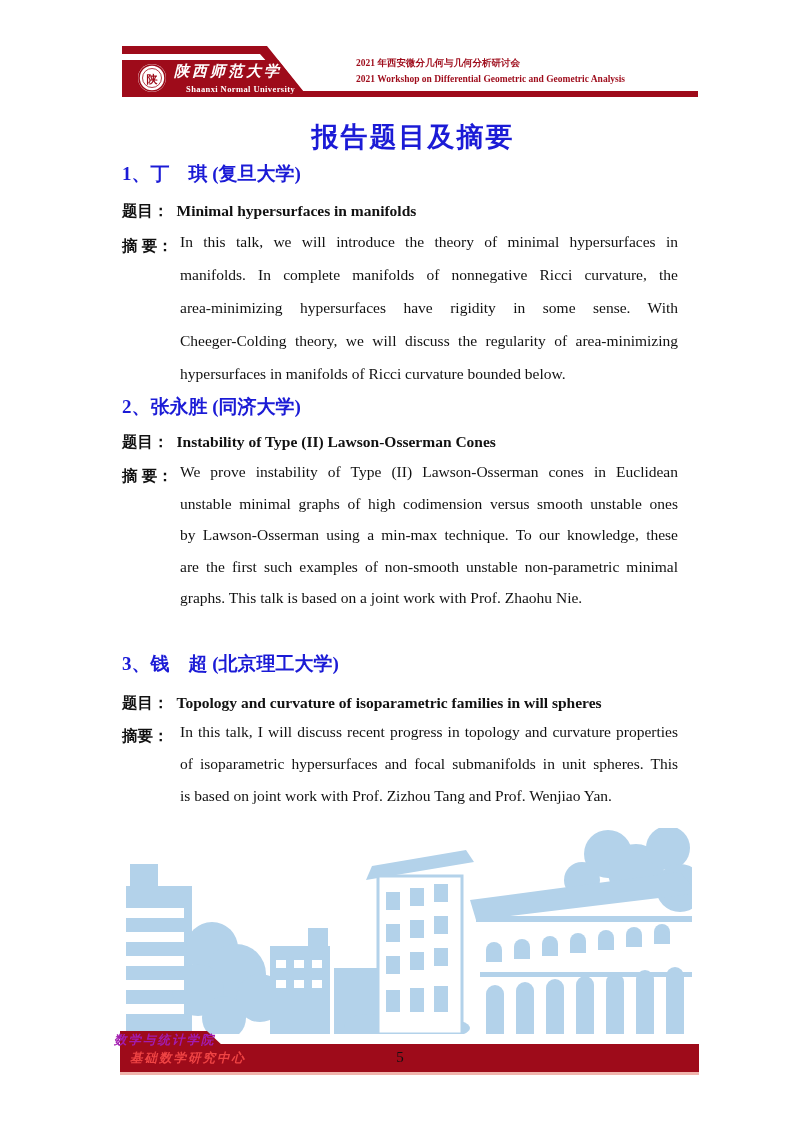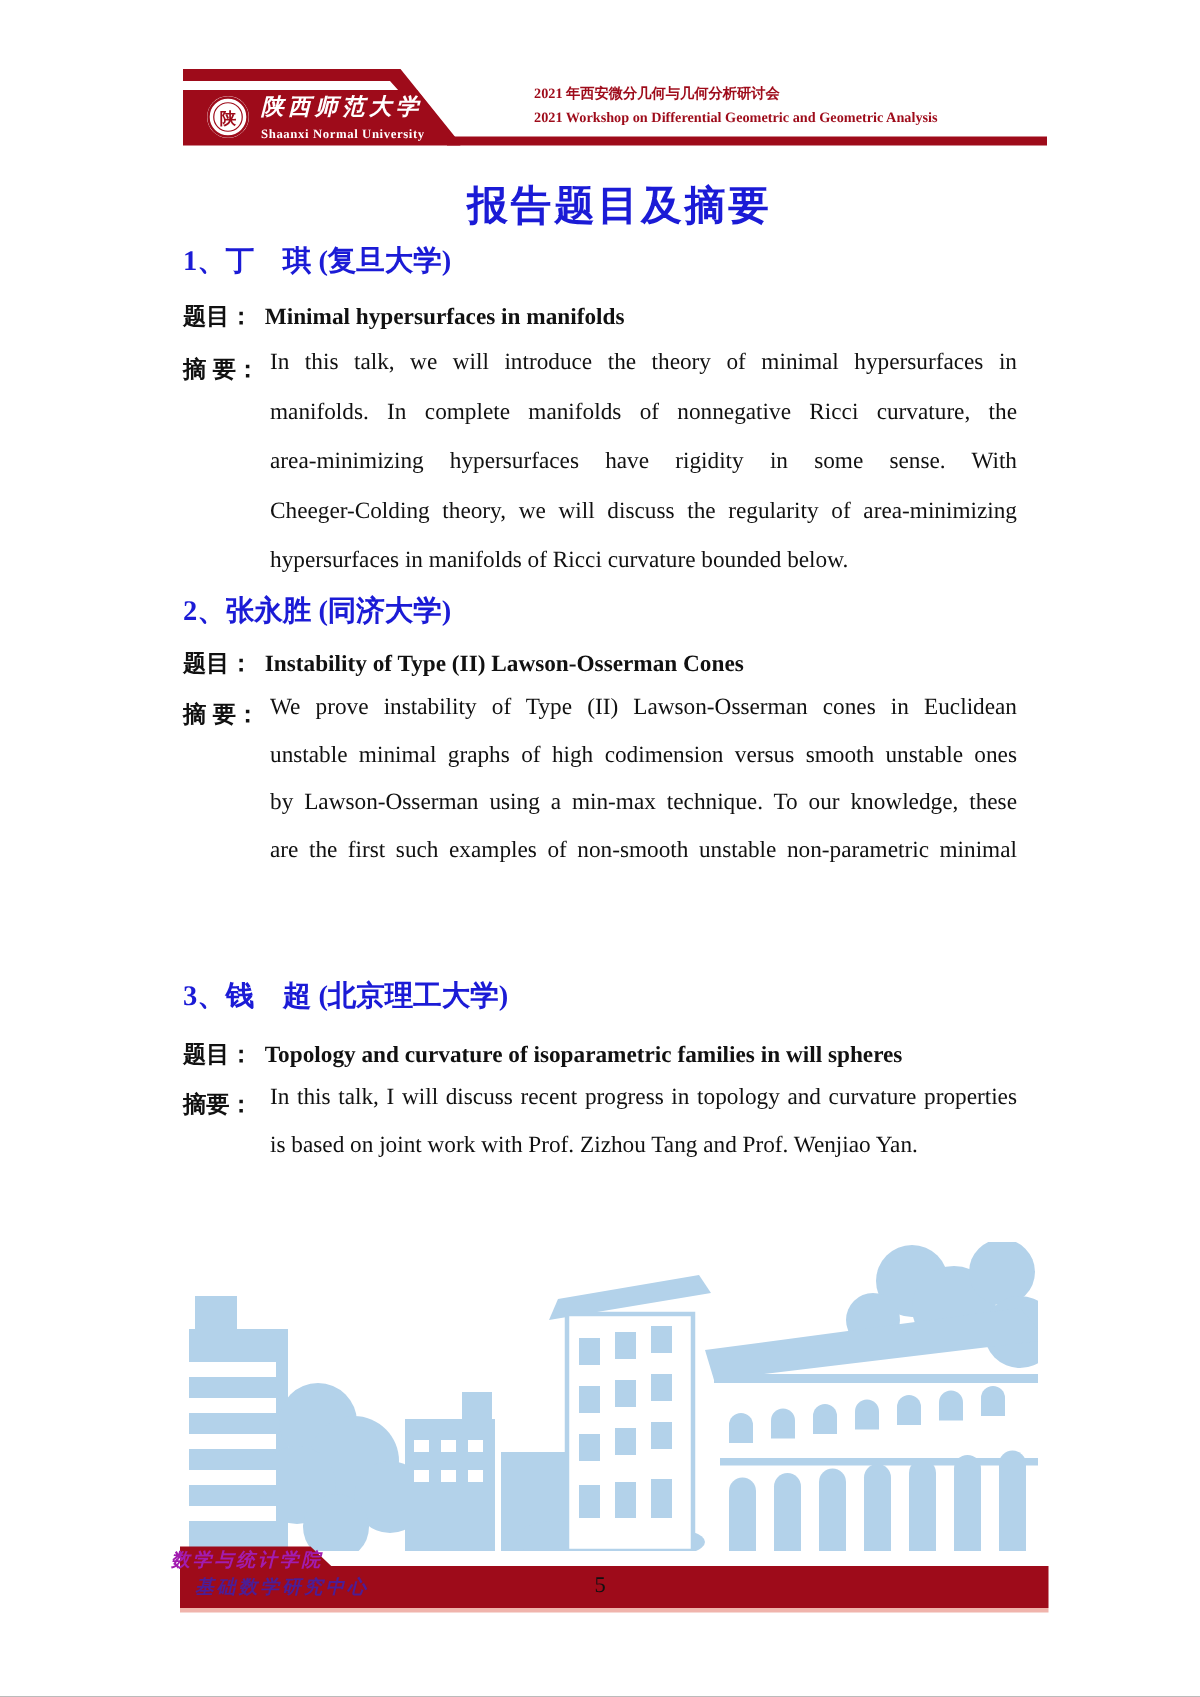--- a/index.html
+++ b/index.html
@@ -15,21 +15,21 @@
   .abs{position:absolute;}
 
   
   .hdr-univ-cn{
     left:174px;top:62px;
     color:#fff;font-weight:bold;font-style:italic;
     font-size:15px;letter-spacing:3px;
     font-family:"Liberation Serif",serif;
   }
   .hdr-univ-en{
-    left:174px;top:84px;
+    left:186px;top:84px;
     color:#fff;font-weight:bold;
     font-size:8.5px;letter-spacing:0.4px;
     font-family:"Liberation Serif",serif;
     text-align:right;
   }
   .hdr-event{
     left:356px;top:55px;width:340px;
     color:#9e0b1a;font-weight:bold;
     font-size:9.5px;line-height:16px;
     font-family:"Liberation Serif",serif;
@@ -76,21 +76,21 @@
 
   
   .ft-line1{
     left:114px;top:1032px;
     color:#a21caf;font-style:italic;font-weight:bold;
     font-size:12.5px;letter-spacing:2px;
     font-family:"Liberation Serif",serif;
   }
   .ft-line2{
     left:130px;top:1050px;
-    color:#4c1d95;font-style:italic;font-weight:bold;
+    color:#ef4444;font-style:italic;font-weight:bold;
     font-size:12.5px;letter-spacing:2px;
     font-family:"Liberation Serif",serif;
   }
   .ft-page-num{
     left:0;top:1049px;width:800px;text-align:center;
     color:#111;font-size:15px;
   }
 </style>
 </head>
 <body>
@@ -134,29 +134,31 @@
   <div class="abs sec-heading" style="top:394px">2、张永胜 (同济大学)</div>
   <div class="abs title-row" style="top:432px">
     <span class="cjk">题目：</span><span>Instability of Type (II) Lawson-Osserman Cones</span>
   </div>
   <div class="abs abs-label" style="top:466px">摘 要：</div>
   <div class="abs abs-lines lh315" style="top:456px">
     <div class="jline">We prove instability of Type (II) Lawson-Osserman cones in Euclidean</div>
     <div class="jline">unstable minimal graphs of high codimension versus smooth unstable ones</div>
     <div class="jline">by Lawson-Osserman using a min-max technique. To our knowledge, these</div>
     <div class="jline">are the first such examples of non-smooth unstable non-parametric minimal</div>
+    <div class="jlast">graphs. This talk is based on a joint work with Prof. Zhaohu Nie.</div>
   </div>
 
   <div class="abs sec-heading" style="top:651px">3、钱　超 (北京理工大学)</div>
   <div class="abs title-row" style="top:693px">
     <span class="cjk">题目：</span><span>Topology and curvature of isoparametric families in will spheres</span>
   </div>
   <div class="abs abs-label" style="top:726px">摘要：</div>
   <div class="abs abs-lines lh32" style="top:716px">
     <div class="jline">In this talk, I will discuss recent progress in topology and curvature properties</div>
+    <div class="jline">of isoparametric hypersurfaces and focal submanifolds in unit spheres. This</div>
     <div class="jlast">is based on joint work with Prof. Zizhou Tang and Prof. Wenjiao Yan.</div>
   </div>
 
   <svg class="abs" style="left:120;top:828px;left:120px" width="572" height="206" viewBox="0 0 572 206">
     <g fill="#b3d2ea">
 
       <rect x="6" y="58" width="66" height="148"></rect>
       <rect x="10" y="36" width="28" height="30"></rect>
 
       <circle cx="92" cy="120" r="26"></circle>

